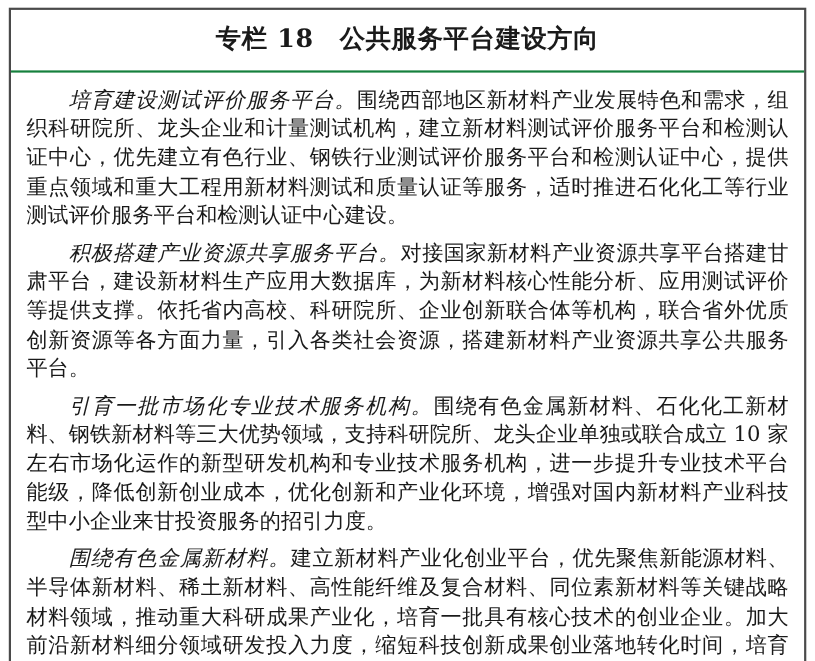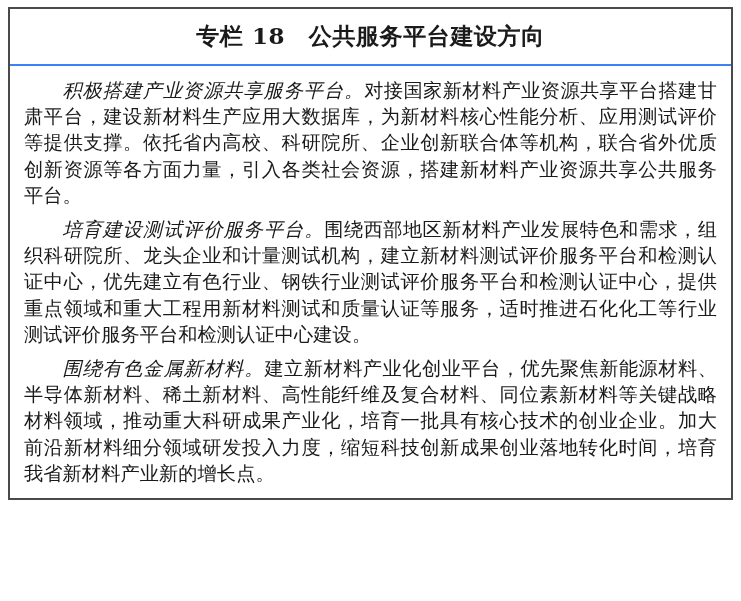--- a/index.html
+++ b/index.html
@@ -24,21 +24,21 @@
 
   .box {
     width: 100%;
     border: 2px solid #4a4a4a;
     border-collapse: collapse;
     box-sizing: border-box;
     background: #ffffff;
   }
 
   .box-header {
-    border-bottom: 2px solid #3b82f6;
+    border-bottom: 2px solid #15803d;
     text-align: center;
     padding: 13px 0 14px 0;
     box-sizing: border-box;
   }
 
   .box-title {
     display: inline-block;
     font-family: "DejaVu Serif", "Liberation Serif", serif;
     font-weight: bold;
     font-size: 23px;
@@ -89,27 +89,30 @@
 <div class="page">
   <div class="box">
 
     <div class="box-header">
       <span class="box-title">专栏 18　公共服务平台建设方向</span>
     </div>
 
     <div class="box-body">
 
       <p class="para">
+        <span class="lead">培育建设测试评价服务平台。</span><span class="rest">围绕西部地区新材料产业发展特色和需求，组织科研院所、龙头企业和计量测试机构，建立新材料测试评价服务平台和检测认证中心，优先建立有色行业、钢铁行业测试评价服务平台和检测认证中心，提供重点领域和重大工程用新材料测试和质量认证等服务，适时推进石化化工等行业测试评价服务平台和检测认证中心建设。</span>
+      </p>
+
+      <p class="para">
         <span class="lead">积极搭建产业资源共享服务平台。</span><span class="rest">对接国家新材料产业资源共享平台搭建甘肃平台，建设新材料生产应用大数据库，为新材料核心性能分析、应用测试评价等提供支撑。依托省内高校、科研院所、企业创新联合体等机构，联合省外优质创新资源等各方面力量，引入各类社会资源，搭建新材料产业资源共享公共服务平台。</span>
       </p>
 
       <p class="para">
-        <span class="lead">培育建设测试评价服务平台。</span><span class="rest">围绕西部地区新材料产业发展特色和需求，组织科研院所、龙头企业和计量测试机构，建立新材料测试评价服务平台和检测认证中心，优先建立有色行业、钢铁行业测试评价服务平台和检测认证中心，提供重点领域和重大工程用新材料测试和质量认证等服务，适时推进石化化工等行业测试评价服务平台和检测认证中心建设。</span>
+        <span class="lead">引育一批市场化专业技术服务机构。</span><span class="rest">围绕有色金属新材料、石化化工新材料、钢铁新材料等三大优势领域，支持科研院所、龙头企业单独或联合成立 10 家左右市场化运作的新型研发机构和专业技术服务机构，进一步提升专业技术平台能级，降低创新创业成本，优化创新和产业化环境，增强对国内新材料产业科技型中小企业来甘投资服务的招引力度。</span>
       </p>
-
 
       <p class="para">
         <span class="lead">围绕有色金属新材料。</span><span class="rest">建立新材料产业化创业平台，优先聚焦新能源材料、半导体新材料、稀土新材料、高性能纤维及复合材料、同位素新材料等关键战略材料领域，推动重大科研成果产业化，培育一批具有核心技术的创业企业。加大前沿新材料细分领域研发投入力度，缩短科技创新成果创业落地转化时间，培育我省新材料产业新的增长点。</span>
       </p>
 
     </div>
   </div>
 </div>
 
 </body></html>

